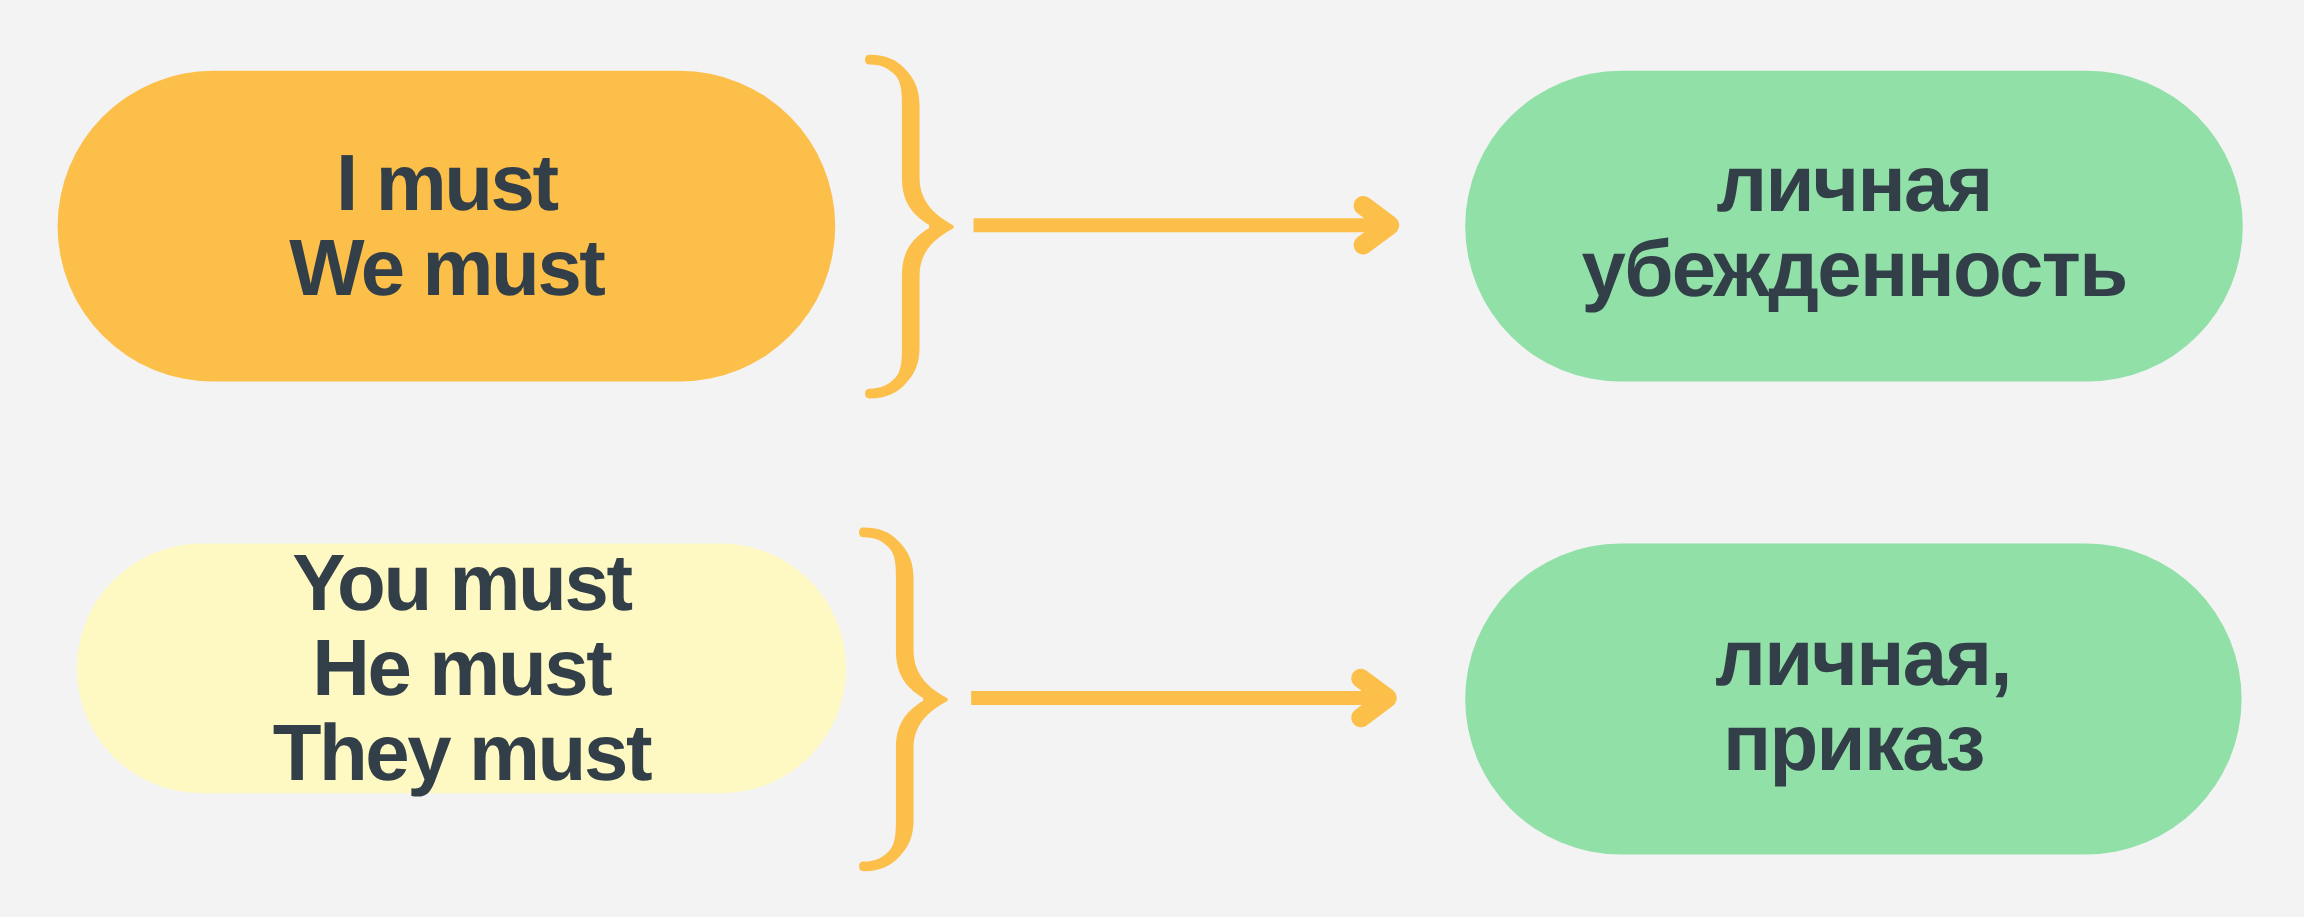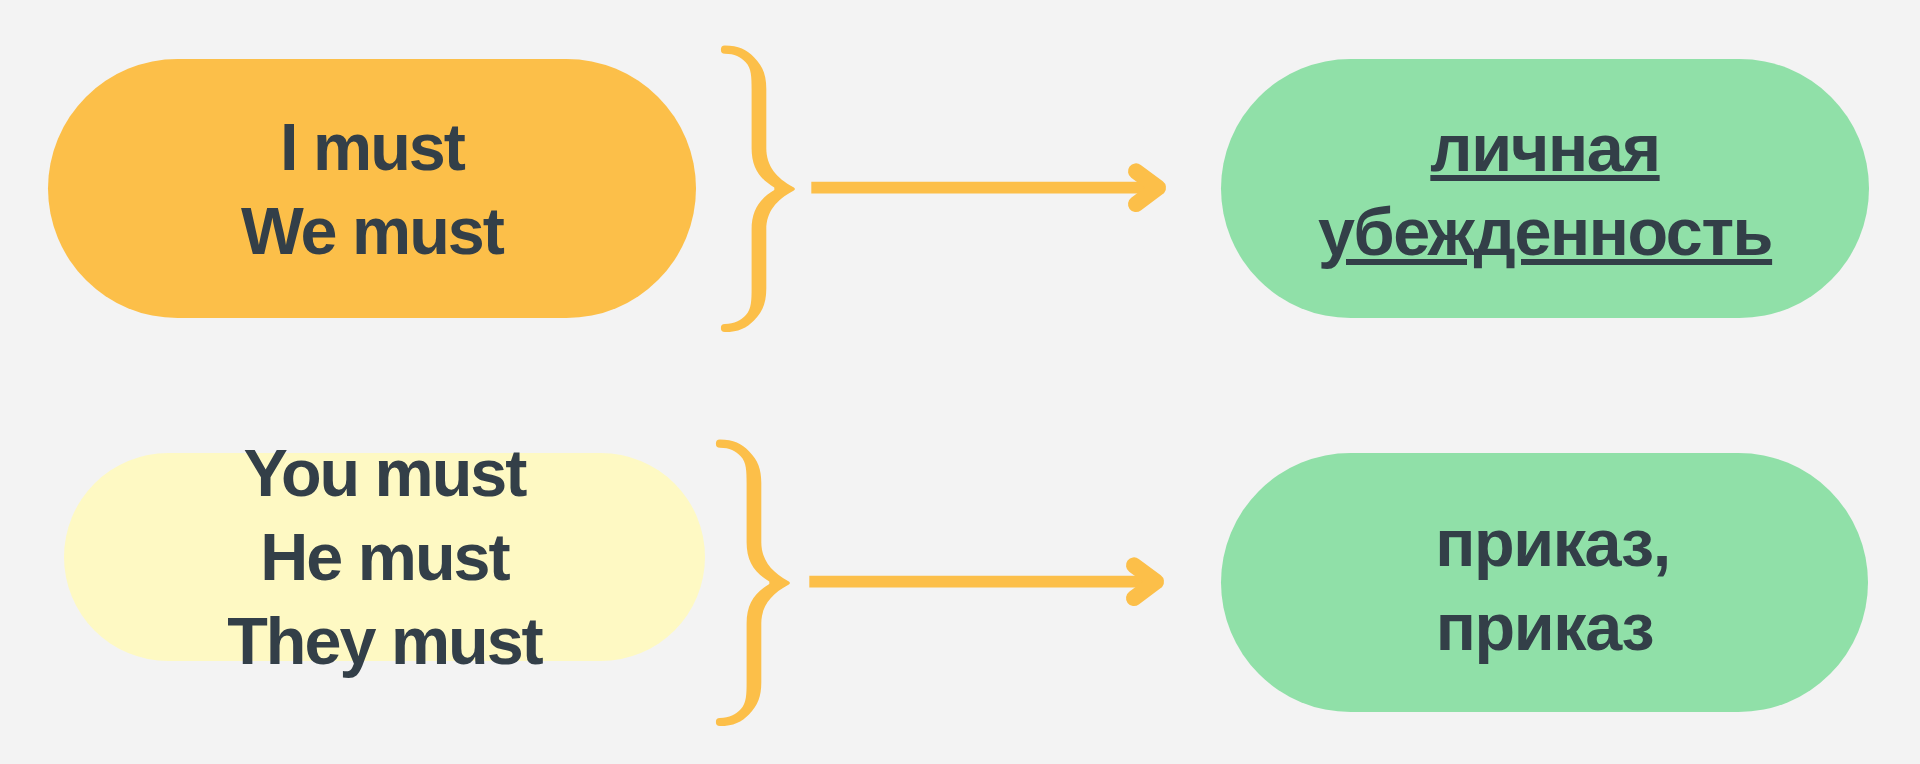--- a/index.html
+++ b/index.html
@@ -24,28 +24,28 @@
     align-items: center;
     justify-content: center;
     border-radius: 999px;
     box-sizing: border-box;
   }
   .pill-text {
     font-weight: 700;
     color: #333f48;
     text-align: center;
     white-space: pre-line;
-    line-height: 84px;
+    line-height: 71px;
     font-size: 66.5px;
     letter-spacing: -2px;
   }
   .brace, .arrow {
     position: absolute;
   }
-  .nudge-1 { transform: translateY(1px); text-decoration: underline; }
+  .nudge-1 { transform: translateY(1px); }
   .nudge-2 { transform: translateY(2px); }
   .cyr { letter-spacing: -1.4px; }
   .pill-text .line { display: block; }
   .line-shift-right { position: relative; left: 8px; }
 </style>
 </head>
 <body>
 
 <div class="stage">
 
@@ -123,16 +123,16 @@
 C 20.9 17.2, 22.0 15.6, 24.9 15.6
 Z" fill="#fcbf49"></path>
   </svg>
 
   <svg class="arrow" style="left:787.5px;top:544px;" width="400" height="80" viewBox="790 150 400 80">
     <path d="M811.3 187.7 L 1150 187.7" stroke="#fcbf49" stroke-width="11.8" fill="none"></path>
     <path d="M1136 171.3 L 1158 187.7 L 1136 204.1" stroke="#fcbf49" stroke-width="16" fill="none" stroke-linecap="round" stroke-linejoin="round"></path>
   </svg>
 
   <div class="pill" style="left:1221px;top:453px;width:647px;height:259px;background:#90e0a8;">
-    <div class="pill-text cyr nudge-2"><span class="line line-shift-right">приказ,</span><span class="line">приказ</span></div>
+    <div class="pill-text cyr nudge-2"><span class="line line-shift-right">личная,</span><span class="line">приказ</span></div>
   </div>
 
 </div>
 
 </body></html>

